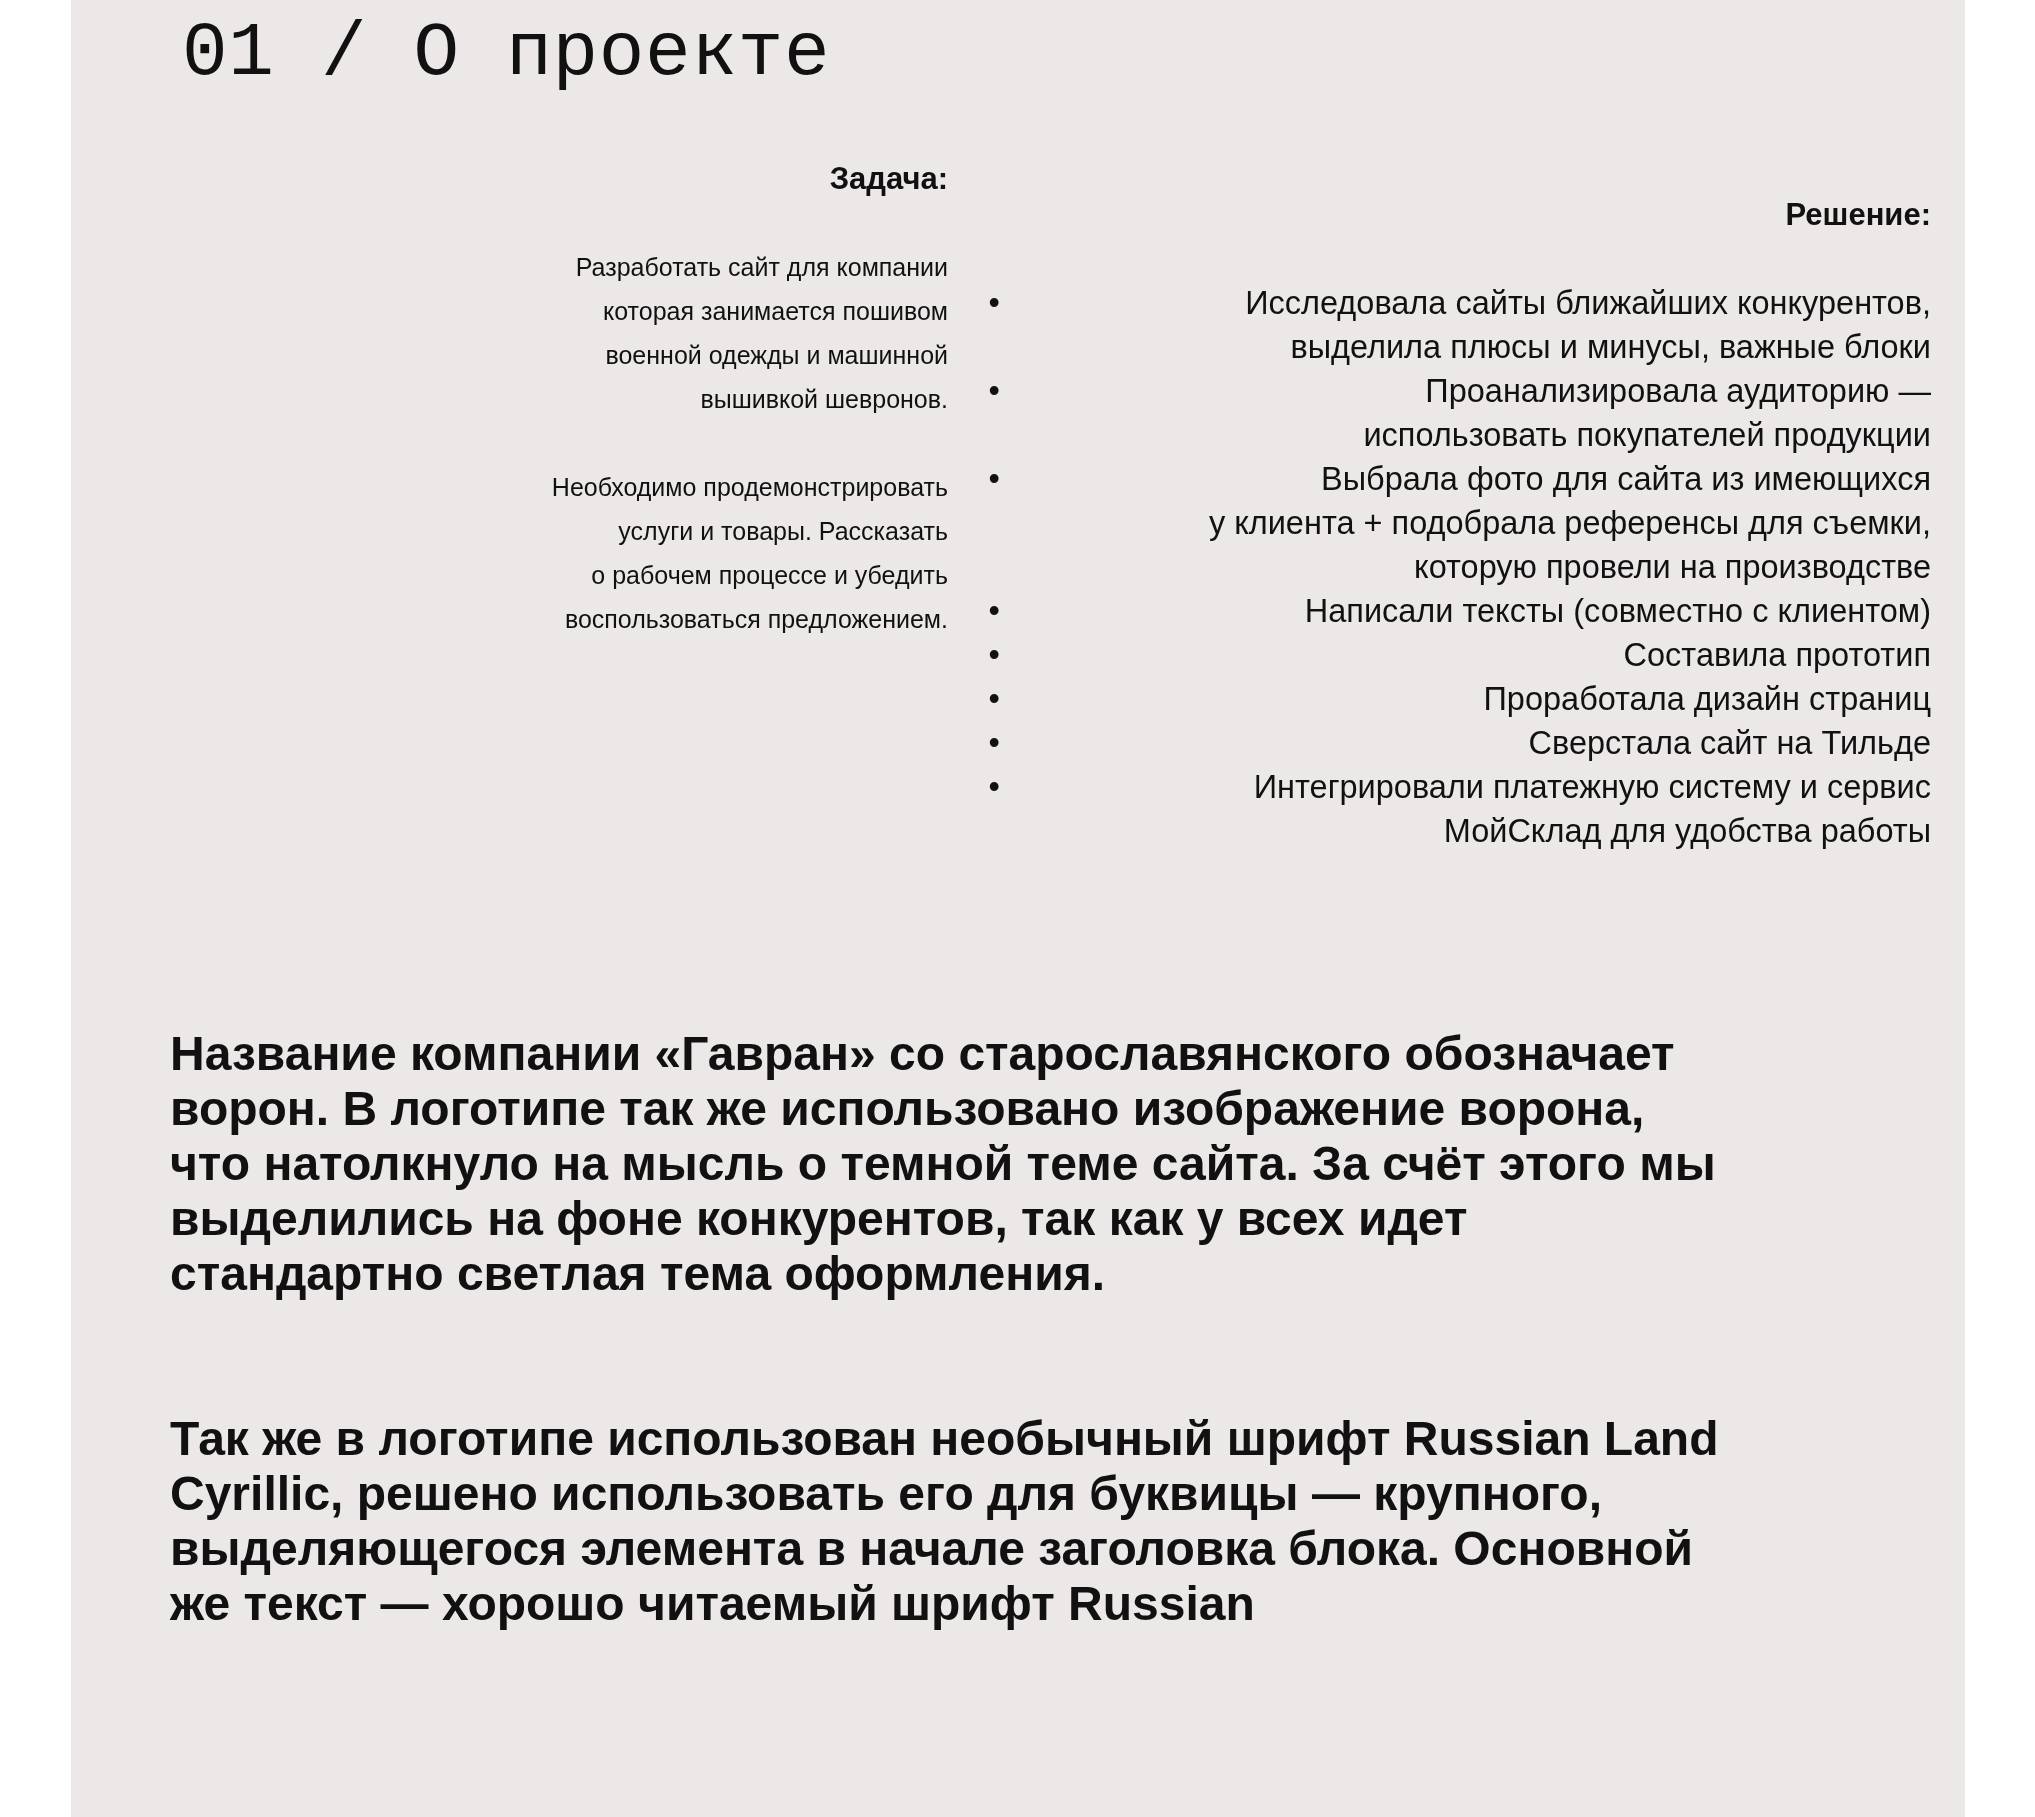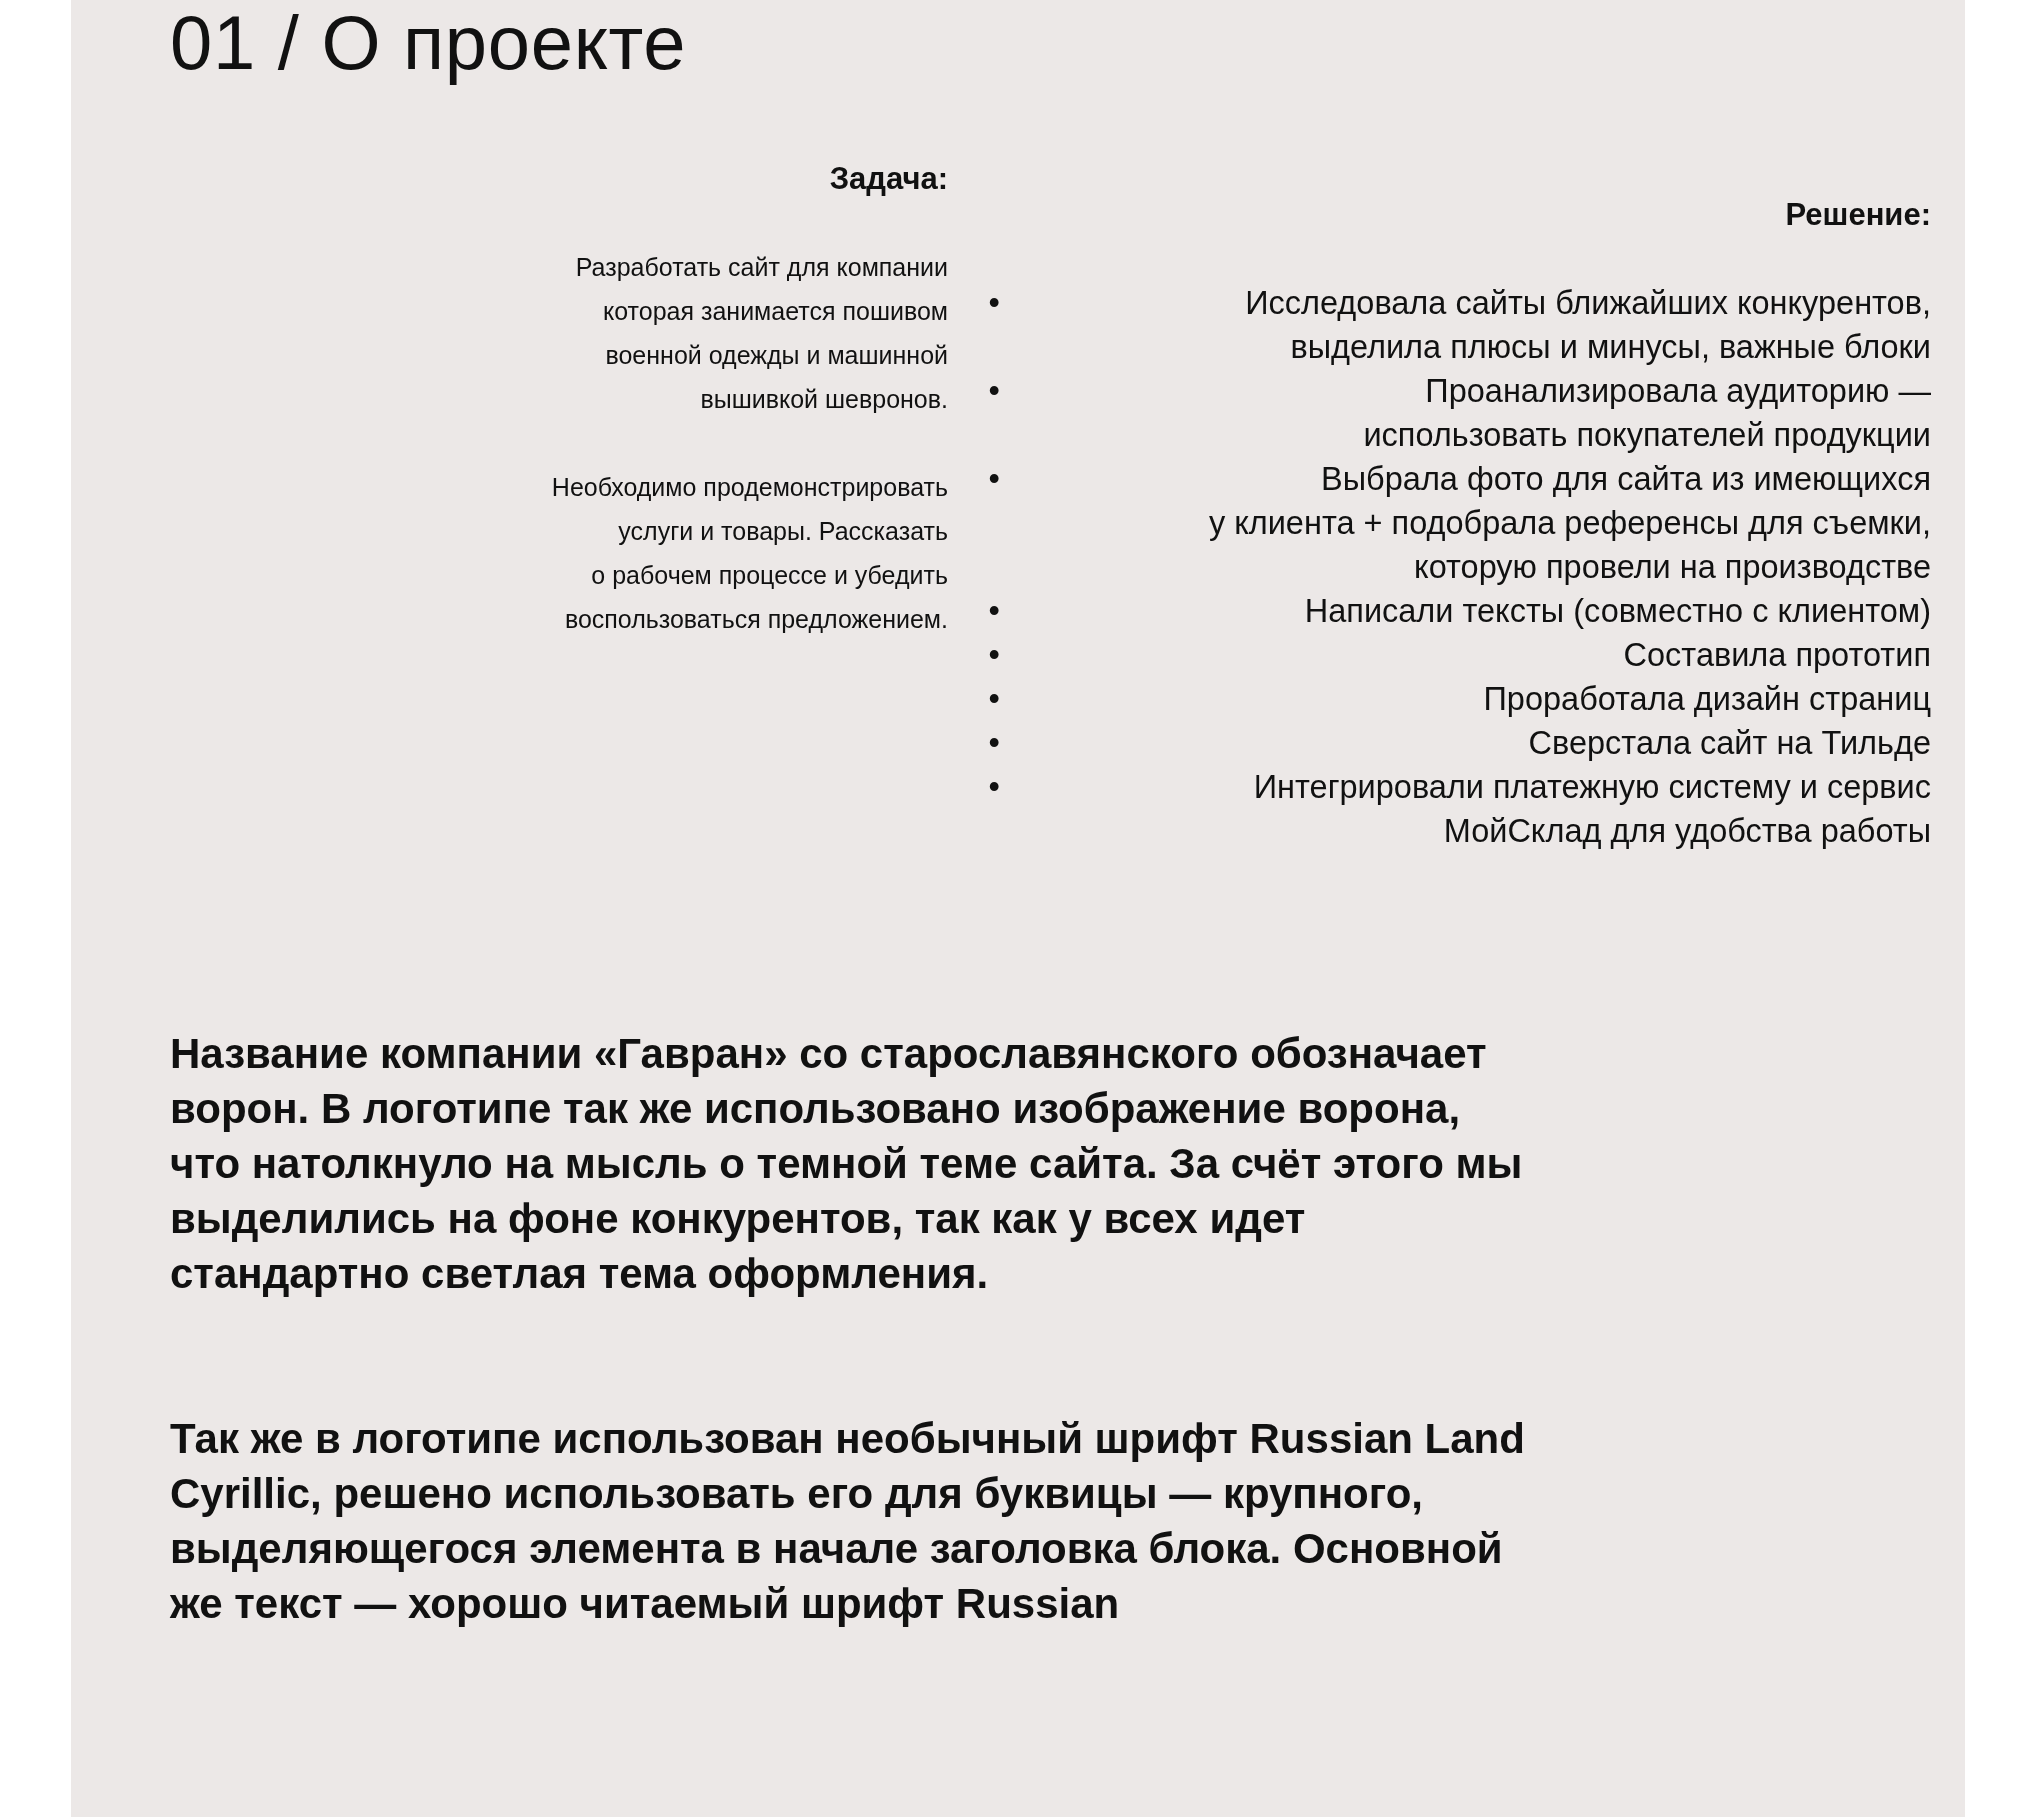--- a/index.html
+++ b/index.html
@@ -1,30 +1,30 @@
 <!DOCTYPE html>
 <html style="font-size:11.3px"><head>
 <meta charset="utf-8">
 <style>
   html, body { margin: 0; padding: 0; background: #ffffff; }
   body { width: 2035px; height: 1818px; position: relative; overflow: hidden;
          font-family: "Liberation Sans", "DejaVu Sans", sans-serif; color: #111; }
   .panel { position: absolute; left: 71px; top: 0; width: 1894px; height: 1818px; background: #ece8e7; }
-  .title { position: absolute; left: 170px; top: 0px; margin: 0; font-size: 76px; font-weight: 400;
-           letter-spacing: 0.7px; line-height: 85px; font-family: Liberation Sans, sans-serif; }
+  .title { position: absolute; left: 170px; top: 0px; margin: 12px; font-size: 76px; font-weight: 400;
+           letter-spacing: 0.7px; line-height: 85px; font-family: Liberation Mono, monospace; }
   .col { position: absolute; top: 157px; text-align: right; }
   .col-left { left: 171px; width: 777px; }
   .col-right { left: 970px; width: 961px; margin-top: 36px; }
   .label { font-size: 31px; font-weight: 700; line-height: 44px; margin: 0 0 44px 0; }
   .body-text { font-size: 25px; line-height: 44px; margin: 0; white-space: pre-line; }
   .gap { height: 44px; }
   ul.bullets { list-style: none; margin: 0; padding: 0; }
   ul.bullets li { position: relative; padding-left: 51px; font-size: 32.5px; line-height: 44px; white-space: pre-line; }
   ul.bullets li .dot { position: absolute; left: 18.4px; top: 0; }
-  .big { position: absolute; left: 170px; width: 1710px; font-size: 42px; font-weight: 700; line-height: 55px;
+  .big { position: absolute; left: 170px; width: 1710px; font-size: 48px; font-weight: 700; line-height: 55px;
          margin: 0; white-space: pre-line; }
   .big1 { top: 1026px; }
   .big2 { top: 1411px; }
   .big b { font-weight: 700; }
   .big .em { font-weight: 800; }
 </style>
 </head>
 <body>
 
 <div class="panel"></div>

